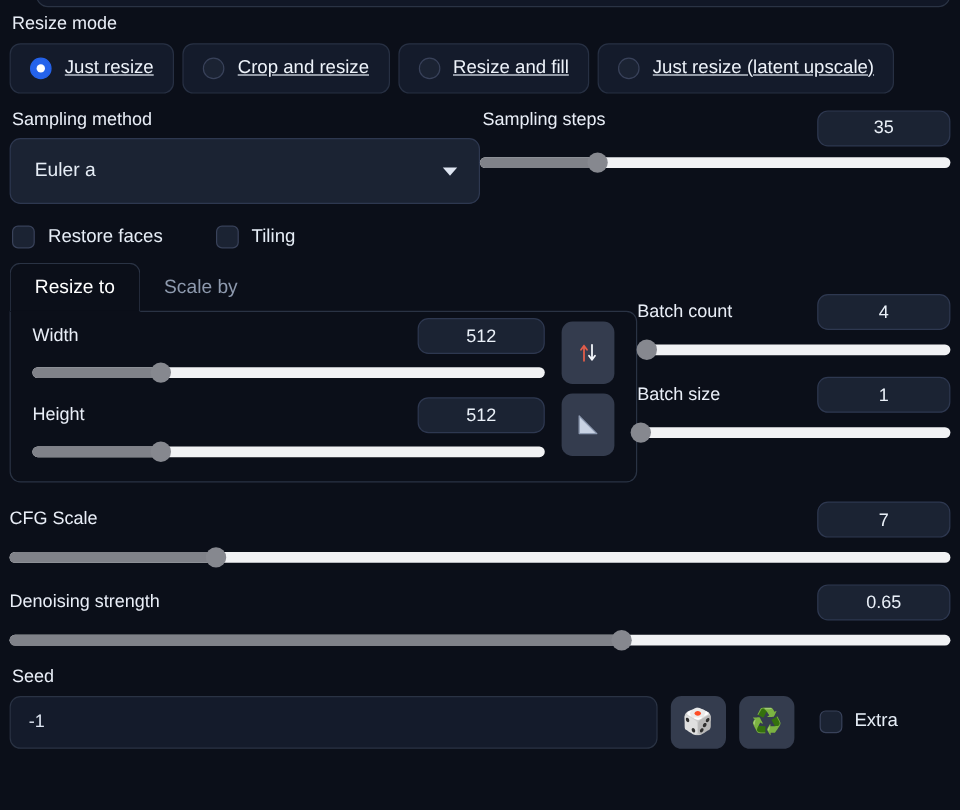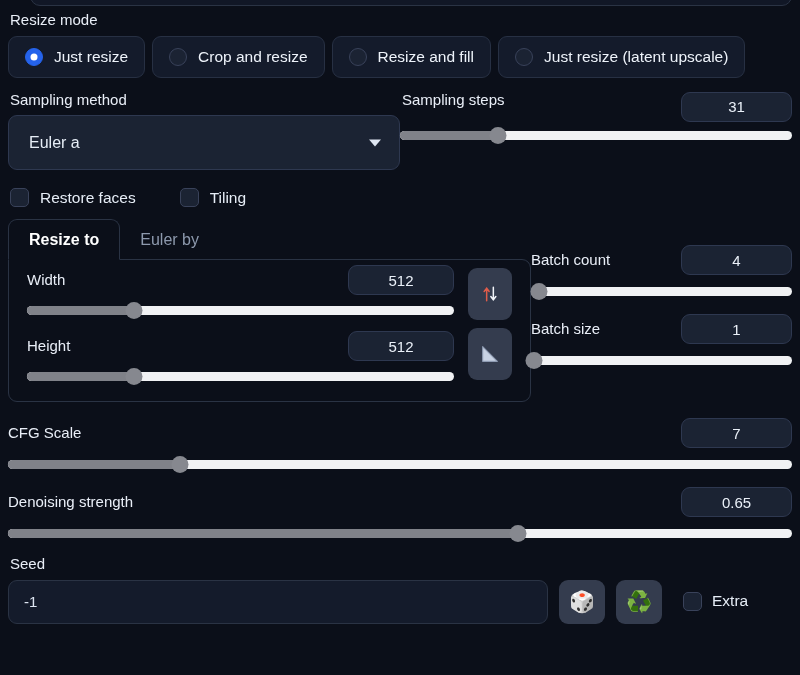--- a/index.html
+++ b/index.html
@@ -23,21 +23,21 @@
   }
 
   .label {
     font-size: 15px;
     color: #e9eef7;
     margin: 0 0 7px 2px;
     line-height: 1.1;
   }
 
   
-  .radio-row { display: flex; gap: 7px; margin-bottom: 14px; }
+  .radio-row { display: flex; gap: 7px; margin-bottom: 14px; text-decoration: underline; }
   .radio-pill {
     flex: 0 0 auto;
     display: flex; align-items: center; gap: 11px;
     background: #141b2b;
     border: 1px solid #273043;
     border-radius: 9px;
     padding: 11px 16px;
     font-size: 15.5px;
     color: #eef3fa;
     white-space: nowrap;
@@ -127,21 +127,20 @@
     font-size: 16px; padding: 11px 20px 10px;
     color: #8d99ad;
   }
   .tab.active {
     color: #ffffff;
     background: #0b0f19;
     border: 1px solid #2a3344;
     border-bottom: 1px solid #0b0f19;
     border-radius: 9px 9px 0 0;
     margin-bottom: -1px;
-    font-weight: bold;
   }
 
   .panel {
     border: 1px solid #2a3344;
     border-radius: 0 9px 9px 9px;
     padding: 5px 18px 18px;
     width: 523px;
   }
   .panel-inner { display: flex; gap: 14px; }
   .dims { flex: 1; }
@@ -224,21 +223,21 @@
     <div class="col-left">
       <div class="label">Sampling method</div>
       <div class="dropdown">
         <span>Euler a</span>
         <span class="caret"></span>
       </div>
     </div>
     <div class="col-right">
       <div class="headrow">
         <span class="label">Sampling steps</span>
-        <span class="numbox f">31</span>
+        <span class="numbox f">35</span>
       </div>
       <div class="slider">
         <div class="track"></div>
         <div class="fill" style="width:25%"></div>
         <div class="thumb" style="left:25%"></div>
       </div>
     </div>
   </div>
 
   <div class="chk-row">
@@ -249,21 +248,21 @@
     <div class="chk">
       <span class="box"></span>
       <span>Tiling</span>
     </div>
   </div>
 
   <div class="cols">
     <div style="width:523px;flex:0 0 523px;">
       <div class="tabs">
         <div class="tab active">Resize to</div>
-        <div class="tab">Euler by</div>
+        <div class="tab">Scale by</div>
       </div>
       <div class="panel">
         <div class="panel-inner">
           <div class="dims">
             <div class="dim-row">
               <div class="dim-head">
                 <span class="label">Width</span>
                 <span class="numbox w">512</span>
               </div>
               <div class="slider">

